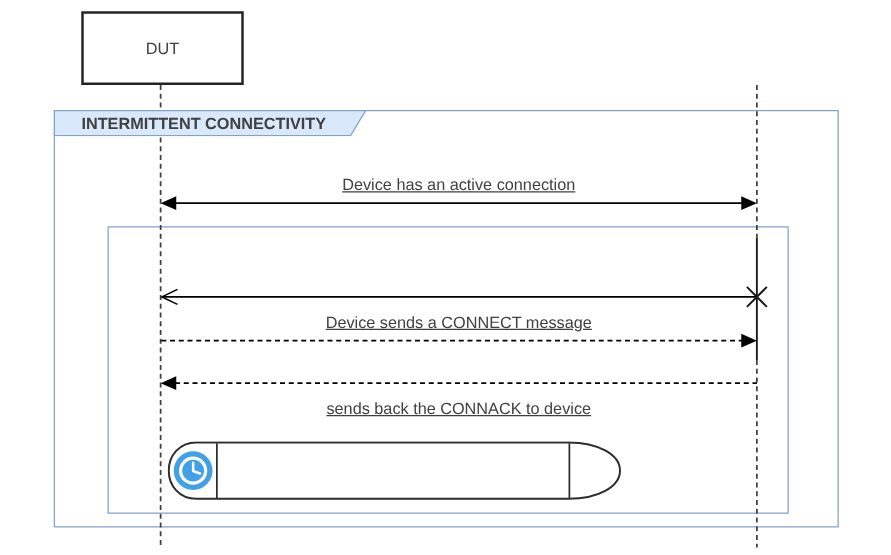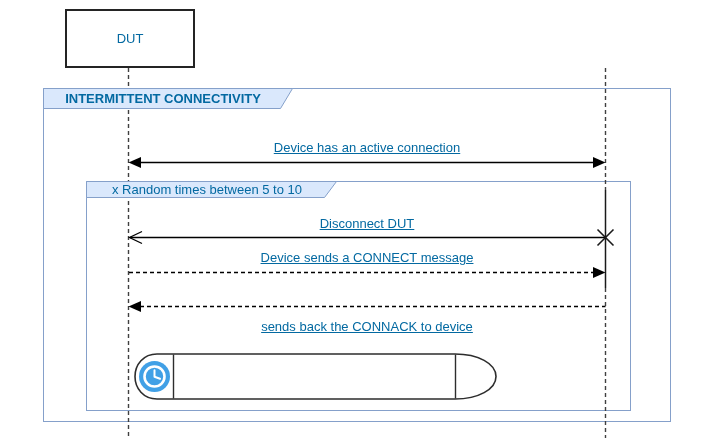--- a/index.html
+++ b/index.html
@@ -1,18 +1,18 @@
 <!DOCTYPE html>
 <html><head>
 <meta charset="utf-8">
 <style>
   html,body { margin:0; padding:0; background:#ffffff; }
   #canvas {
     position:relative; width:713px; height:444px; background:#ffffff;
-    font-family:"Liberation Sans", sans-serif; font-size:13px; color:#0369a1;
+    font-family:"Liberation Sans", sans-serif; font-size:13px; color:#404040;
     overflow:hidden;
   }
   .actor-box {
     position:absolute; top:9px; width:126px; height:55px;
     background:#ffffff; border:2px solid #242424;
     display:flex; align-items:center; justify-content:center;
   }
   #actor-dut   { left:65px;  }
   #actor-broker{ left:543px; }
 
@@ -81,29 +81,22 @@
     <path d="M128.5,306.5 L141,301 L141,312 Z" fill="#000"></path>
   </svg>
 
   <div class="frame-label" id="frame-outer-label">
     <svg width="250" height="21">
       <polygon points="0.5,0.5 249.5,0.5 237.5,20.5 0.5,20.5" fill="#dae8fc" stroke="#85a0ca" stroke-width="1"></polygon>
     </svg>
     <div class="frame-label-text">INTERMITTENT CONNECTIVITY</div>
   </div>
 
-  <div class="frame-label" id="frame-inner-label">
-    <svg width="251" height="17">
-      <polygon points="0.5,0.5 250.5,0.5 238.5,16.5 0.5,16.5" fill="#dae8fc" stroke="#85a0ca" stroke-width="1"></polygon>
-    </svg>
-    <div class="frame-label-text">x Random times between 5 to 10</div>
-  </div>
 
   <div class="msg-label" id="msg1-label">Device has an active connection</div>
-  <div class="msg-label" id="msg2-label">Disconnect DUT</div>
   <div class="msg-label" id="msg3-label">Device sends a CONNECT message</div>
   <div class="msg-label" id="msg4-label">sends back the CONNACK to device</div>
 
   <svg id="delay-shape" width="364" height="47">
     <path d="M23,1 L321,1 C344,1 362,10.5 362,23.5 C362,36.5 344,46 321,46 L23,46 C9.5,46 1,35.5 1,23.5 C1,11.5 9.5,1 23,1 Z" fill="#ffffff" stroke="#2d2d2d" stroke-width="1.6"></path>
     <line x1="39.5" y1="1.5" x2="39.5" y2="45.5" stroke="#2d2d2d" stroke-width="1.4"></line>
     <line x1="321.5" y1="1.5" x2="321.5" y2="45.5" stroke="#2d2d2d" stroke-width="1.4"></line>
     <g>
       <circle cx="20.5" cy="23.5" r="15.5" fill="#41a0e6"></circle>
       <circle cx="20.5" cy="23.5" r="10" fill="none" stroke="#ffffff" stroke-width="2.6"></circle>

